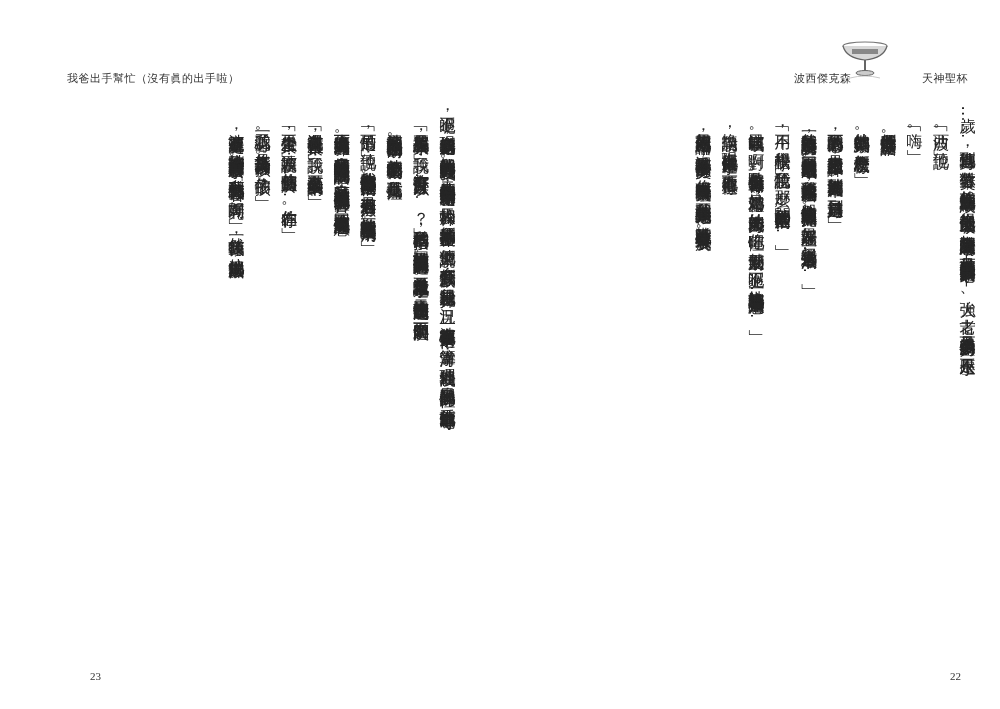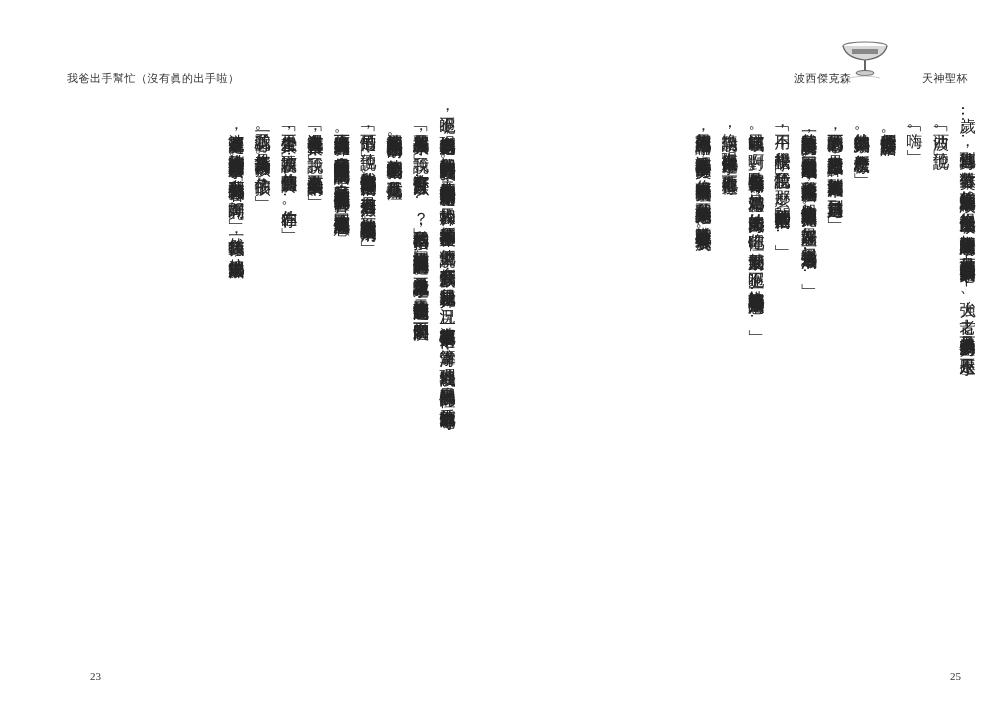--- a/index.html
+++ b/index.html
@@ -88,16 +88,16 @@
       <p class="para indent">我們進行像這樣的深度對話。</p>
       <p class="para indent">他的微笑很緊繃。「新學校怎麼樣？」</p>
       <p class="para indent">我嚥下內心的衝動，本來是想指出我才上了兩節課，就被沖到大海裡面來了。「到目前爲止還好。」</p>
       <p class="para indent">我的語氣一定沒什麼說服力，因爲我爸那對濃密的眉毛皺成一團。我想像大西洋沿岸捲起暴風雨雲，船隻在憤怒的浪濤裡激烈搖晃。「如果狀況不好，我很樂意送去一道浪潮……」</p>
       <p class="para indent">「不用，學校很酷，」我急忙說：「那麼，關於大學的那些推薦信……」</p>
       <p class="para indent">波塞頓嘆口氣。「對啊。歐朵拉自告奮勇要去輔導你。她是海精靈，她的才能來自大海，你懂吧，熱愛幫助別人。不過呢，也許她應該等一陣子再宣布這個消息……」</p>
       <p class="para indent">換句話說，現在得由「他」來做這件事，而他不喜歡這樣。</p>
       <p class="para indent">如果你因此而得出結論，認爲波塞頓是「不干涉孩子」的父母，你就贏得雞肉晚餐大獎啦。我甚至一直到讀中學時才見到他，當時（純粹是巧合）他有某件事有求於我。</p>
     </div>
 
-    <div class="page-num pn-right">25</div>
+    <div class="page-num pn-right">22</div>
   </div>
 
 </div>
 
 </body></html>

